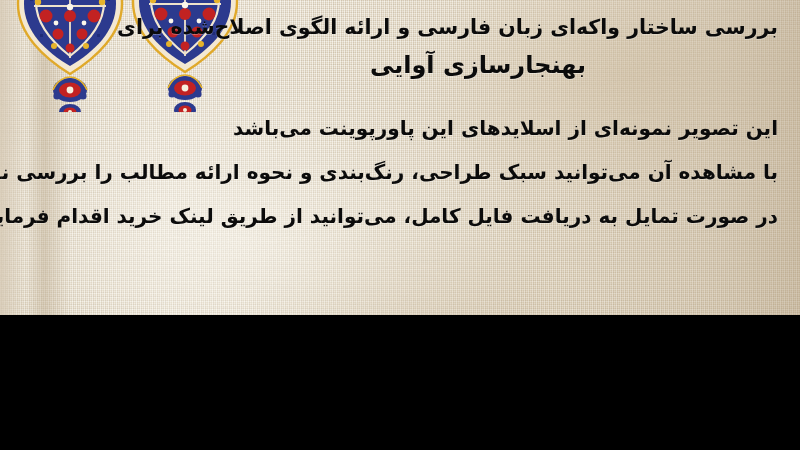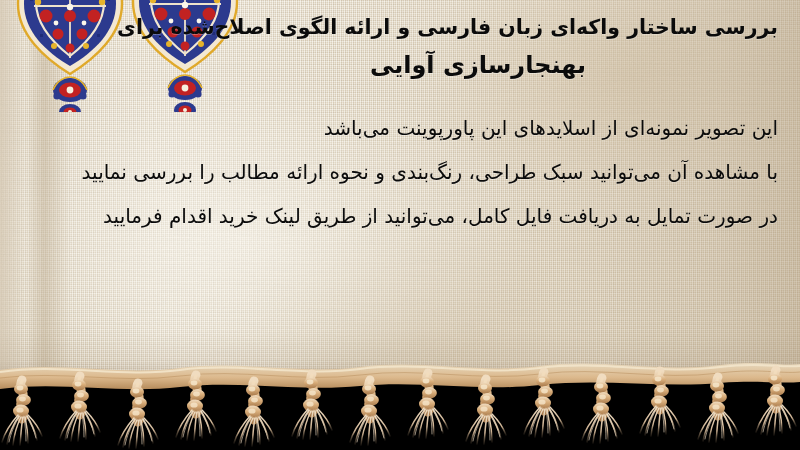--- a/index.html
+++ b/index.html
@@ -3,21 +3,21 @@
 <meta charset="utf-8">
 <title>Persian Slide</title>
 <style>
   html,body{margin:0;padding:0;}
   body{
     width:800px;height:450px;overflow:hidden;
     font-family:"DejaVu Sans","Liberation Sans",sans-serif;
     background:#000;
   }
   #slide{
-    position:relative;width:800px;height:450px;overflow:hidden;
+    position:relative;width:800px;height:315px;overflow:hidden;
     background:#3b82f6;
   }
 
   
   .canvas-field{
     position:absolute;left:0;top:0;width:800px;height:386px;
     background-color:#e8dfcd;
     background-image:
       
       linear-gradient(90deg,
@@ -85,21 +85,21 @@
     white-space:nowrap;
   }
   .title-line.l2{font-size:24px;}
 
   .body-block{
     position:absolute;right:22px;top:106px;width:760px;
     text-align:right;direction:rtl;
   }
   .body-line{
     color:#0b0b0b;
-    font-weight:normal;
+    font-weight:bold;
     font-size:20px;
     line-height:44px;
     text-shadow:0 1px 0 rgba(255,255,255,0.25);
     white-space:nowrap;
   }
 </style>
 </head>
 <body>
 
 <div id="slide">

